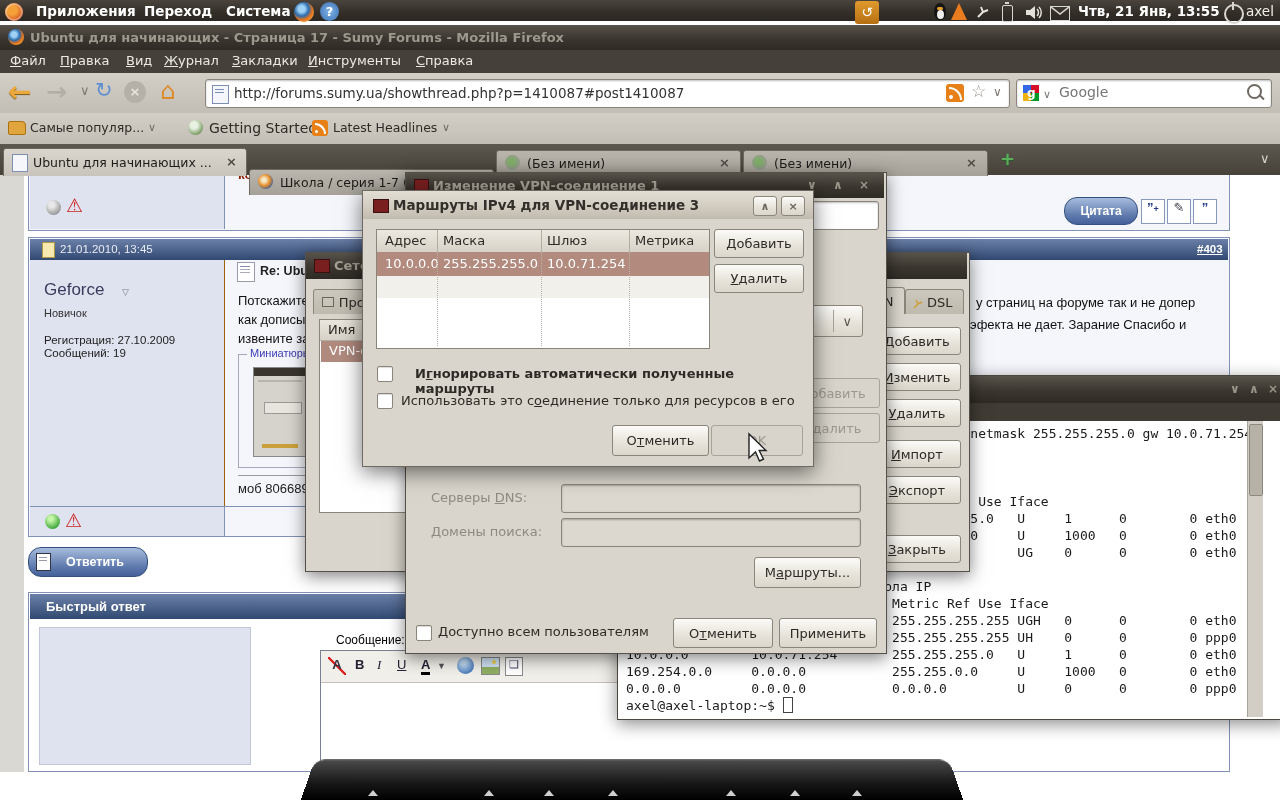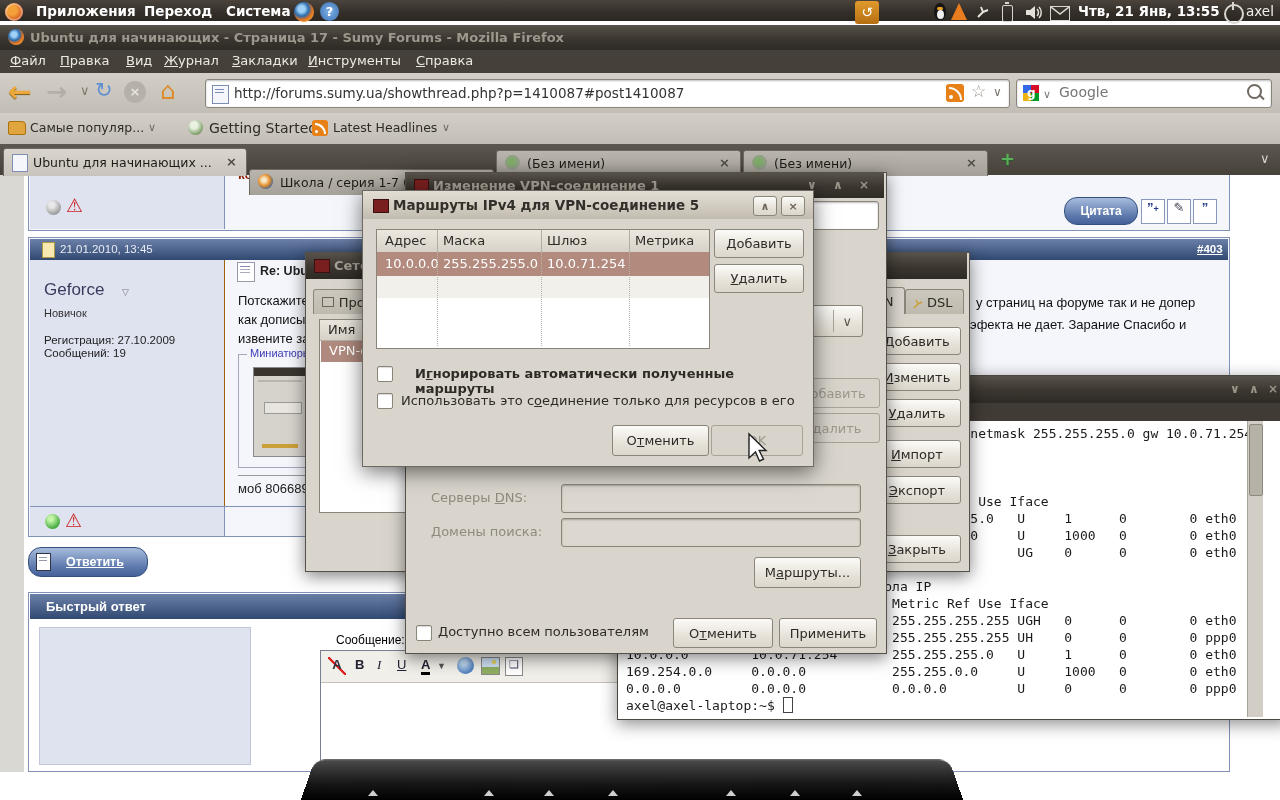--- a/index.html
+++ b/index.html
@@ -238,21 +238,21 @@
       <div class="abs" style="left:35px;top:2px;font-size:19px;color:#c22;">⚠</div>
     </div>
     <div class="abs" style="left:196px;top:268px;width:1003px;height:29px;border-top:1px solid #8191b8;background:#f5f6fb;"></div>
   </div>
 
   <div class="abs pill vb" style="left:28px;top:547px;width:118px;height:28px;font-size:12.5px;z-index:1;">
     <div class="abs" style="left:7px;top:5px;width:13px;height:16px;background:#fff;border:1px solid #334;">
       <div class="abs" style="left:2px;top:3px;width:8px;height:1px;background:#99a;"></div>
       <div class="abs" style="left:2px;top:6px;width:8px;height:1px;background:#99a;"></div>
     </div>
-    <span style="margin-left:14px;text-decoration:underline;">Ответить</span>
+    <span style="margin-left:14px;">Ответить</span>
   </div>
 
   <div class="abs vb vbborder" style="left:28px;top:592px;width:1200px;height:178px;background:#fff;z-index:1;">
     <div class="abs tcat" style="left:1px;top:1px;width:1198px;height:25px;">
       <span class="abs" style="left:16px;top:5px;font-weight:bold;font-size:13px;">Быстрый ответ</span>
     </div>
     <div class="abs lav" style="left:10px;top:34px;width:210px;height:136px;border:1px solid #c2c6da;"></div>
     <div class="abs" style="left:307px;top:40px;font-size:12px;color:#000;">Сообщение:</div>
     <div class="abs" style="left:291px;top:57px;width:314px;height:121px;border:1px solid #7a7f92;background:#fff;">
       <div class="abs" style="left:0;top:0;width:314px;height:31px;background:#f1efe9;border-bottom:1px solid #c5c1b8;">
@@ -385,21 +385,21 @@
         <span>О<u>т</u>менить</span>
       </div>
     <div class="abs gtkbtn" style="left:373px;top:445px;width:96px;height:28px;">
         <span>Применить</span>
       </div>
   </div>
 
   <div class="abs" style="left:362px;top:190px;width:450px;height:275px;border:1px solid #6e6a62;background:#d9d5cc;box-shadow:0 5px 20px rgba(0,0,0,.55);z-index:40;">
     <div class="abs tlight" style="left:0;top:0;width:450px;height:28px;font-size:13.5px;">
       <div class="abs" style="left:10px;top:8px;width:14px;height:12px;background:#7a1f1f;border:1px solid #3a0f0f;"></div>
-      <span class="abs" style="left:30px;top:6px;">Маршруты IPv4 для VPN-соединение 5</span>
+      <span class="abs" style="left:30px;top:6px;">Маршруты IPv4 для VPN-соединение 3</span>
       <div class="abs gtkbtn" style="left:390px;top:5px;width:22px;height:18px;font-size:11px;color:#6b665c;">∧</div>
       <div class="abs gtkbtn" style="left:418px;top:5px;width:22px;height:18px;font-size:11px;color:#6b665c;">×</div>
     </div>
 
     <div class="abs" style="left:13px;top:38px;width:332px;height:118px;background:#fff;border:1px solid #8a857b;">
       <div class="abs" style="left:0;top:0;width:332px;height:22px;background:linear-gradient(#ece8df,#d7d2c8);border-bottom:1px solid #aaa49a;">
         <span class="abs" style="left:8px;top:3px;">Адрес</span>
         <span class="abs" style="left:66px;top:3px;">Маска</span>
         <span class="abs" style="left:170px;top:3px;">Шлюз</span>
         <span class="abs" style="left:258px;top:3px;">Метрика</span>

